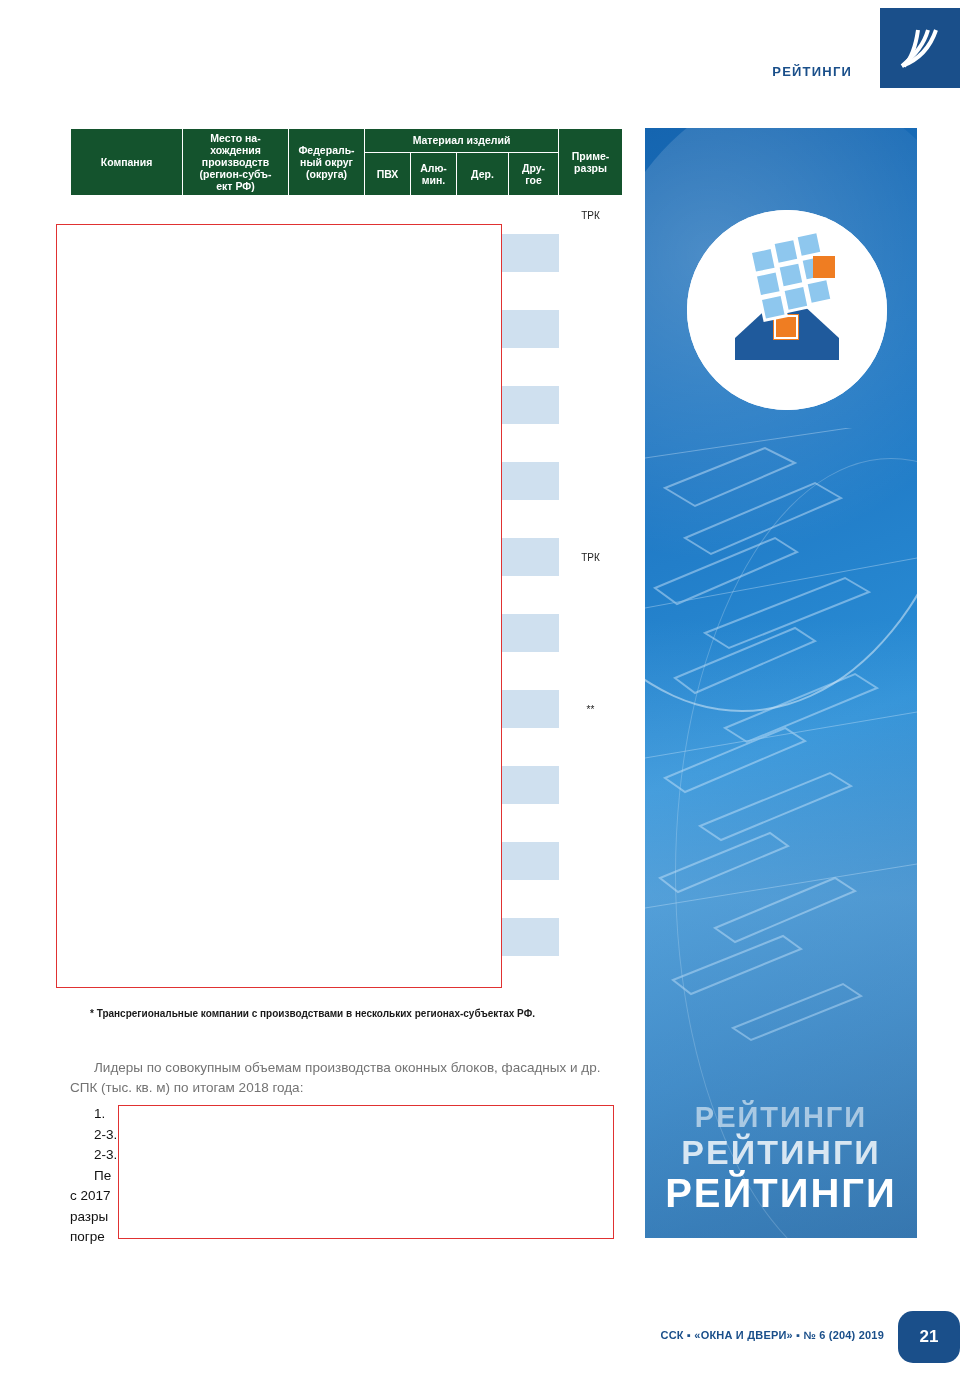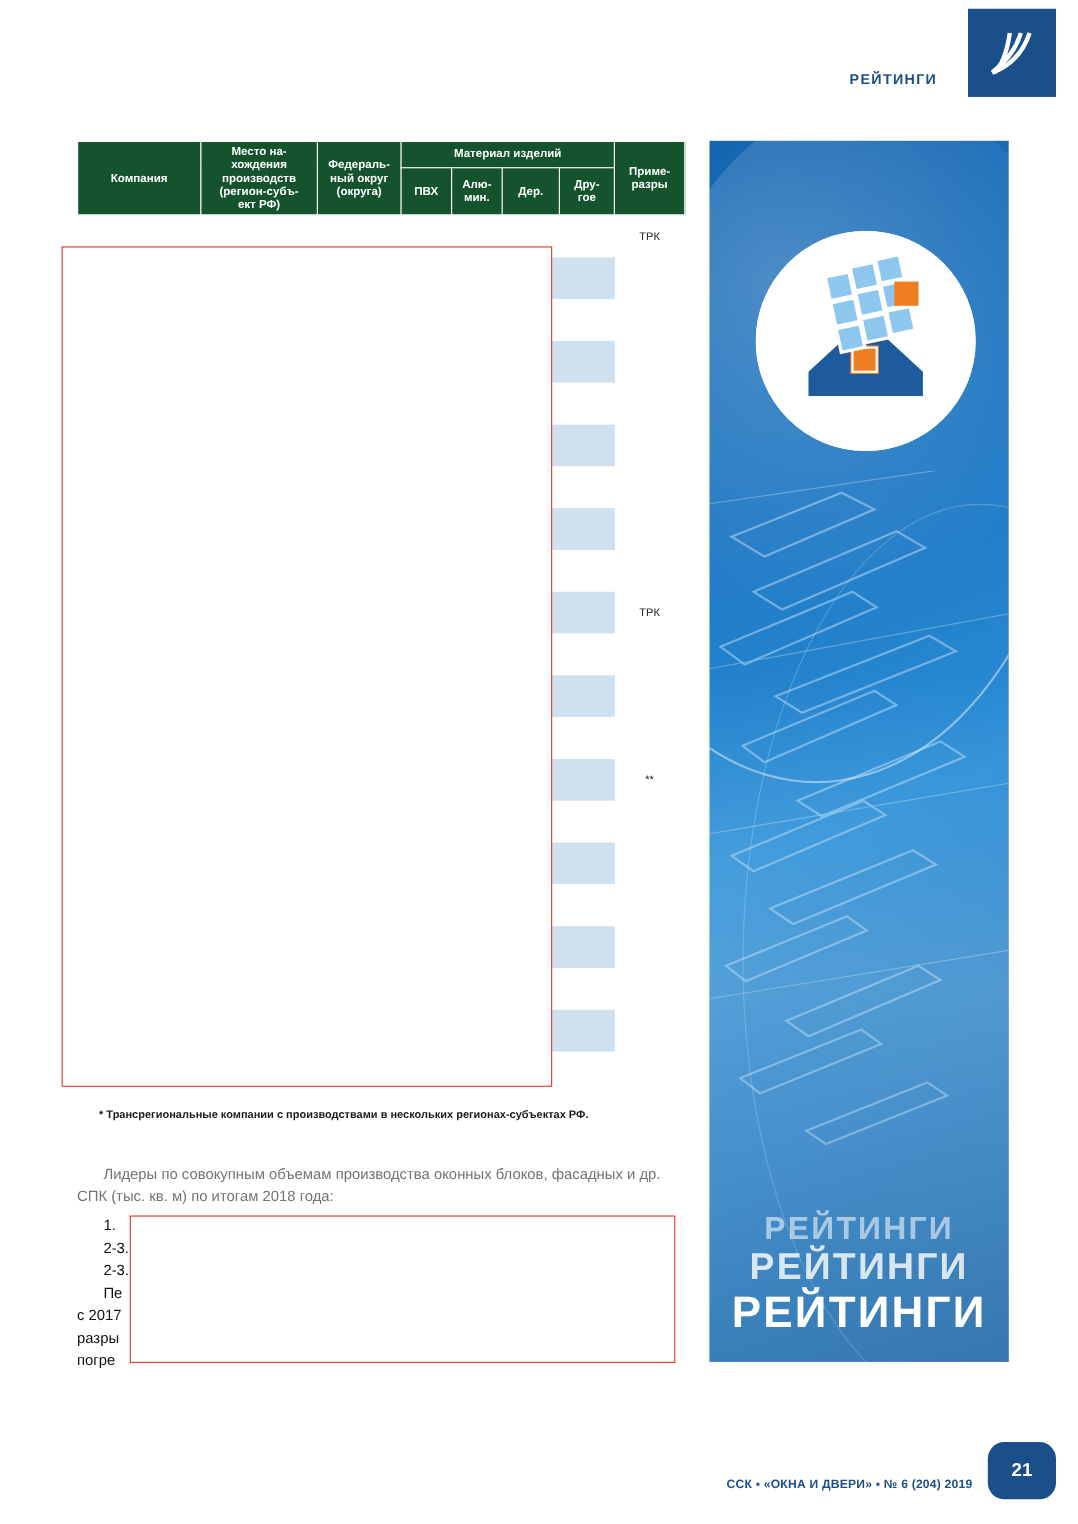--- a/index.html
+++ b/index.html
@@ -214,21 +214,21 @@
     line-height: 1.12;
   }
   .pw1 { font-size: 29px; color: rgba(255,255,255,0.55) !important; }
   .pw2 { font-size: 34px; color: rgba(255,255,255,0.8) !important; }
   .pw3 { font-size: 40px; }
 
   
   .footer-line {
     position: absolute;
     right: 96px;
-    bottom: 29px;
+    bottom: 44px;
     font-size: 11px;
     font-weight: bold;
     color: #1a4f8a;
     letter-spacing: .2px;
   }
   .page-number {
     position: absolute;
     right: 20px;
     bottom: 22px;
     width: 62px;

